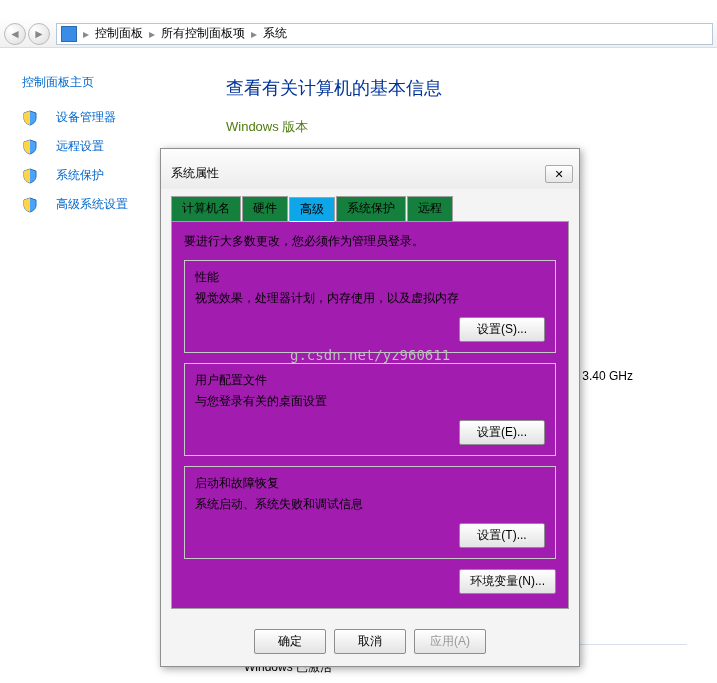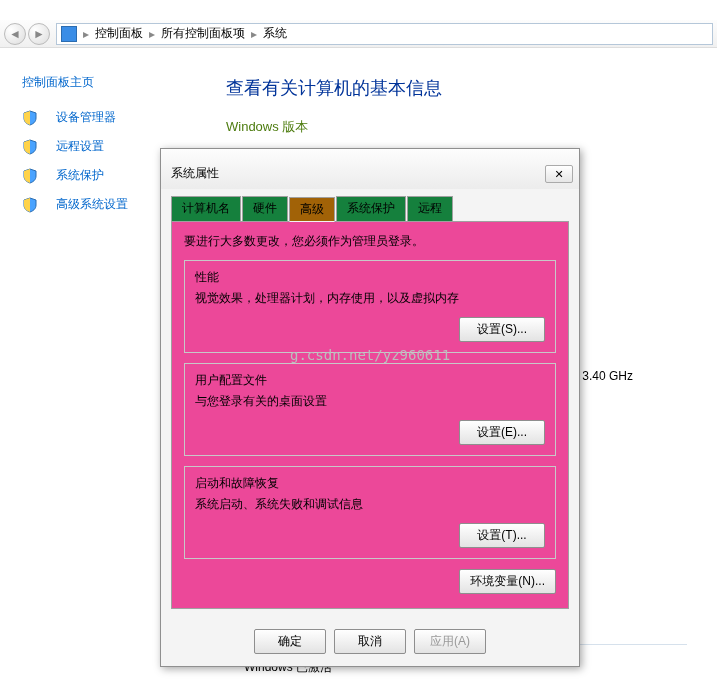--- a/index.html
+++ b/index.html
@@ -30,22 +30,22 @@
 .spec { display: flex; gap: 12px; margin-left: 18px; margin-bottom: 6px; }
 
 
 .dialog { position: absolute; left: 160px; top: 148px; width: 420px; background: #f4f4f4; border: 1px solid #8f8f8f; box-shadow: 2px 2px 8px rgba(0,0,0,0.35); }
 .dlg-title { display: flex; justify-content: space-between; padding: 16px 6px 6px 10px; background: linear-gradient(#fdfdfd,#ececec); }
 .dlg-title span { color: #000; }
 .closebtn { width: 28px; height: 18px; border: 1px solid #aaa; border-radius: 2px; background: linear-gradient(#fff,#e6e6e6); display: flex; align-items: center; justify-content: center; font-size: 11px; cursor: pointer; }
 .dlg-body { padding: 6px 10px 10px; }
 .tabs { display: flex; border-bottom: 1px solid #a0a0a0; position: relative; top: 1px; }
 .tab { padding: 3px 10px; border: 1px solid #a0a0a0; border-bottom: none; background: #15803d; margin-right: 1px; cursor: pointer; position: relative; }
-.tab.active { background: #a16207; border-bottom: 1px solid #f4f4f4; top: 1px; z-index: 2; }
-.tabpanel { border: 1px solid #a0a0a0; border-top: none; padding: 12px 12px 14px; background: #ec4899; }
+.tab.active { background: #0ea5e9; border-bottom: 1px solid #f4f4f4; top: 1px; z-index: 2; }
+.tabpanel { border: 1px solid #a0a0a0; border-top: none; padding: 12px 12px 14px; background: #a21caf; }
 .inforow { margin-bottom: 10px; }
 .groupbox { border: 1px solid #c8c8c8; padding: 8px 10px 10px; margin-bottom: 10px; }
 .group-title { font-size: 12px; margin-bottom: 4px; }
 .group-desc { color: #000; margin-bottom: 10px; }
 .btnrow { text-align: right; }
 .btn { display: inline-block; min-width: 86px; padding: 3px 10px; border: 1px solid #8e8e8e; background: linear-gradient(#fff,#e3e3e3); border-radius: 2px; cursor: pointer; text-align: center; font-size: 12px; }
 .dlg-footer { display: flex; justify-content: center; gap: 8px; padding: 10px 12px 12px; }
 .dlg-footer .btn { min-width: 72px; }
 .dlg-footer .btn.disabled { color: #999; }
 

